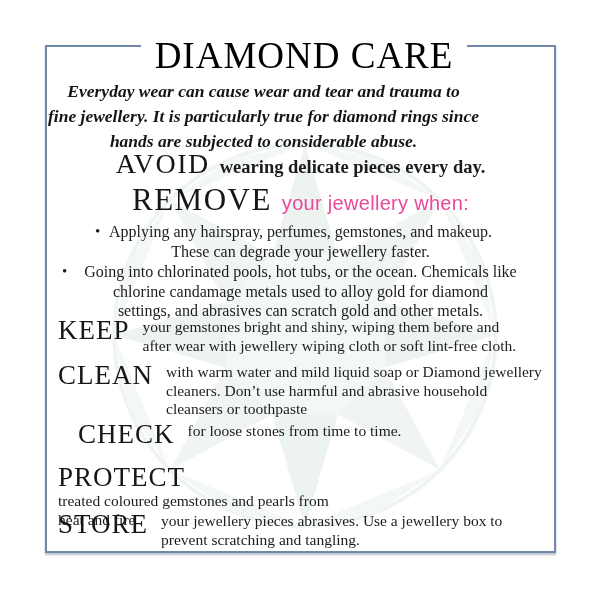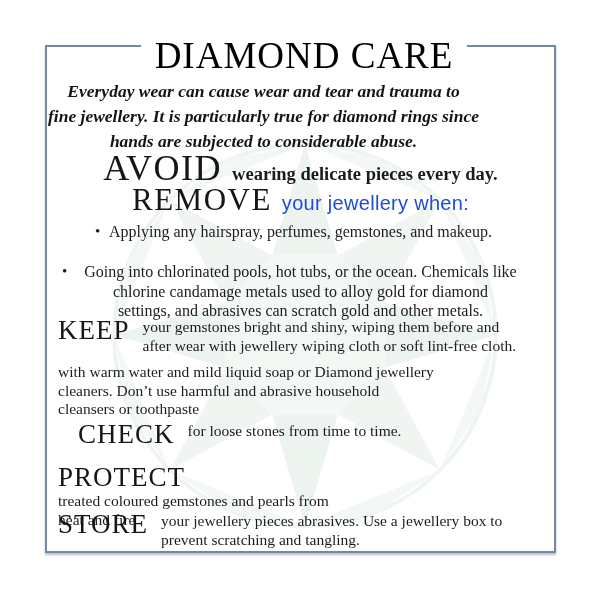--- a/index.html
+++ b/index.html
@@ -27,27 +27,27 @@
   .title .title-text{background:#ffffff;padding:0 14px;}
   .intro{
     position:absolute;top:79px;left:45px;width:437px;margin:0;
     text-align:center;font-style:italic;font-weight:700;
     font-size:17.5px;line-height:25px;color:#141414;
   }
   
   .inline-row{position:absolute;left:45px;width:511px;text-align:center;white-space:nowrap;}
   .kw{font-weight:400;color:#161616;letter-spacing:1.5px;line-height:1;}
   .avoid-row{top:150px;}
-  .avoid-row .kw{font-size:36px;margin-top:11px;}
+  .avoid-row .kw{font-size:28px;margin-top:11px;}
   .avoid-row .after-text{font-size:18.5px;font-weight:700;margin-left:10px;letter-spacing:0;}
   .remove-row{top:184px;}
   .remove-row .kw{font-size:31px;}
   .remove-row .after-text{
     font-family:"Liberation Sans",sans-serif;font-size:20px;margin-left:10px;
-    letter-spacing:.3px;color:#1d4ed8;
+    letter-spacing:.3px;color:#ec4899;
   }
   
   .bullet{
     position:absolute;left:45px;width:511px;text-align:center;
     font-size:16px;line-height:19.5px;color:#1c1c1c;
   }
   .bullet .dot{position:absolute;top:0;font-size:15px;}
   .bullet-1{top:222px;}
   .bullet-1 .dot{left:50px;}
   .bullet-2{top:262px;}
@@ -111,20 +111,21 @@
   </div>
 
   <div class="inline-row remove-row">
     <span class="kw">REMOVE</span><span class="after-text">your jewellery when:</span>
   </div>
 
   <div class="bullet bullet-1">
     <span class="dot">•</span>
     <div>
         <div>Applying any hairspray, perfumes, gemstones, and makeup.</div>
+        <div>These can degrade your jewellery faster.</div>
       </div>
   </div>
 
   <div class="bullet bullet-2">
     <span class="dot">•</span>
     <div>
         <div>Going into chlorinated pools, hot tubs, or the ocean. Chemicals like</div>
         <div>chlorine candamage metals used to alloy gold for diamond</div>
         <div>settings, and abrasives can scratch gold and other metals.</div>
       </div>
@@ -132,20 +133,21 @@
 
   <div class="care-row row-keep">
     <span class="kw">KEEP</span>
     <div class="lines">
         <div>your gemstones bright and shiny, wiping them before and</div>
         <div>after wear with jewellery wiping cloth or soft lint-free cloth.</div>
       </div>
   </div>
 
   <div class="care-row row-clean">
+    <span class="kw">CLEAN</span>
     <div class="lines">
         <div>with warm water and mild liquid soap or Diamond jewellery</div>
         <div>cleaners. Don’t use harmful and abrasive household</div>
         <div>cleansers or toothpaste</div>
       </div>
   </div>
 
   <div class="care-row row-check">
     <span class="kw">CHECK</span>
     <div class="lines">

